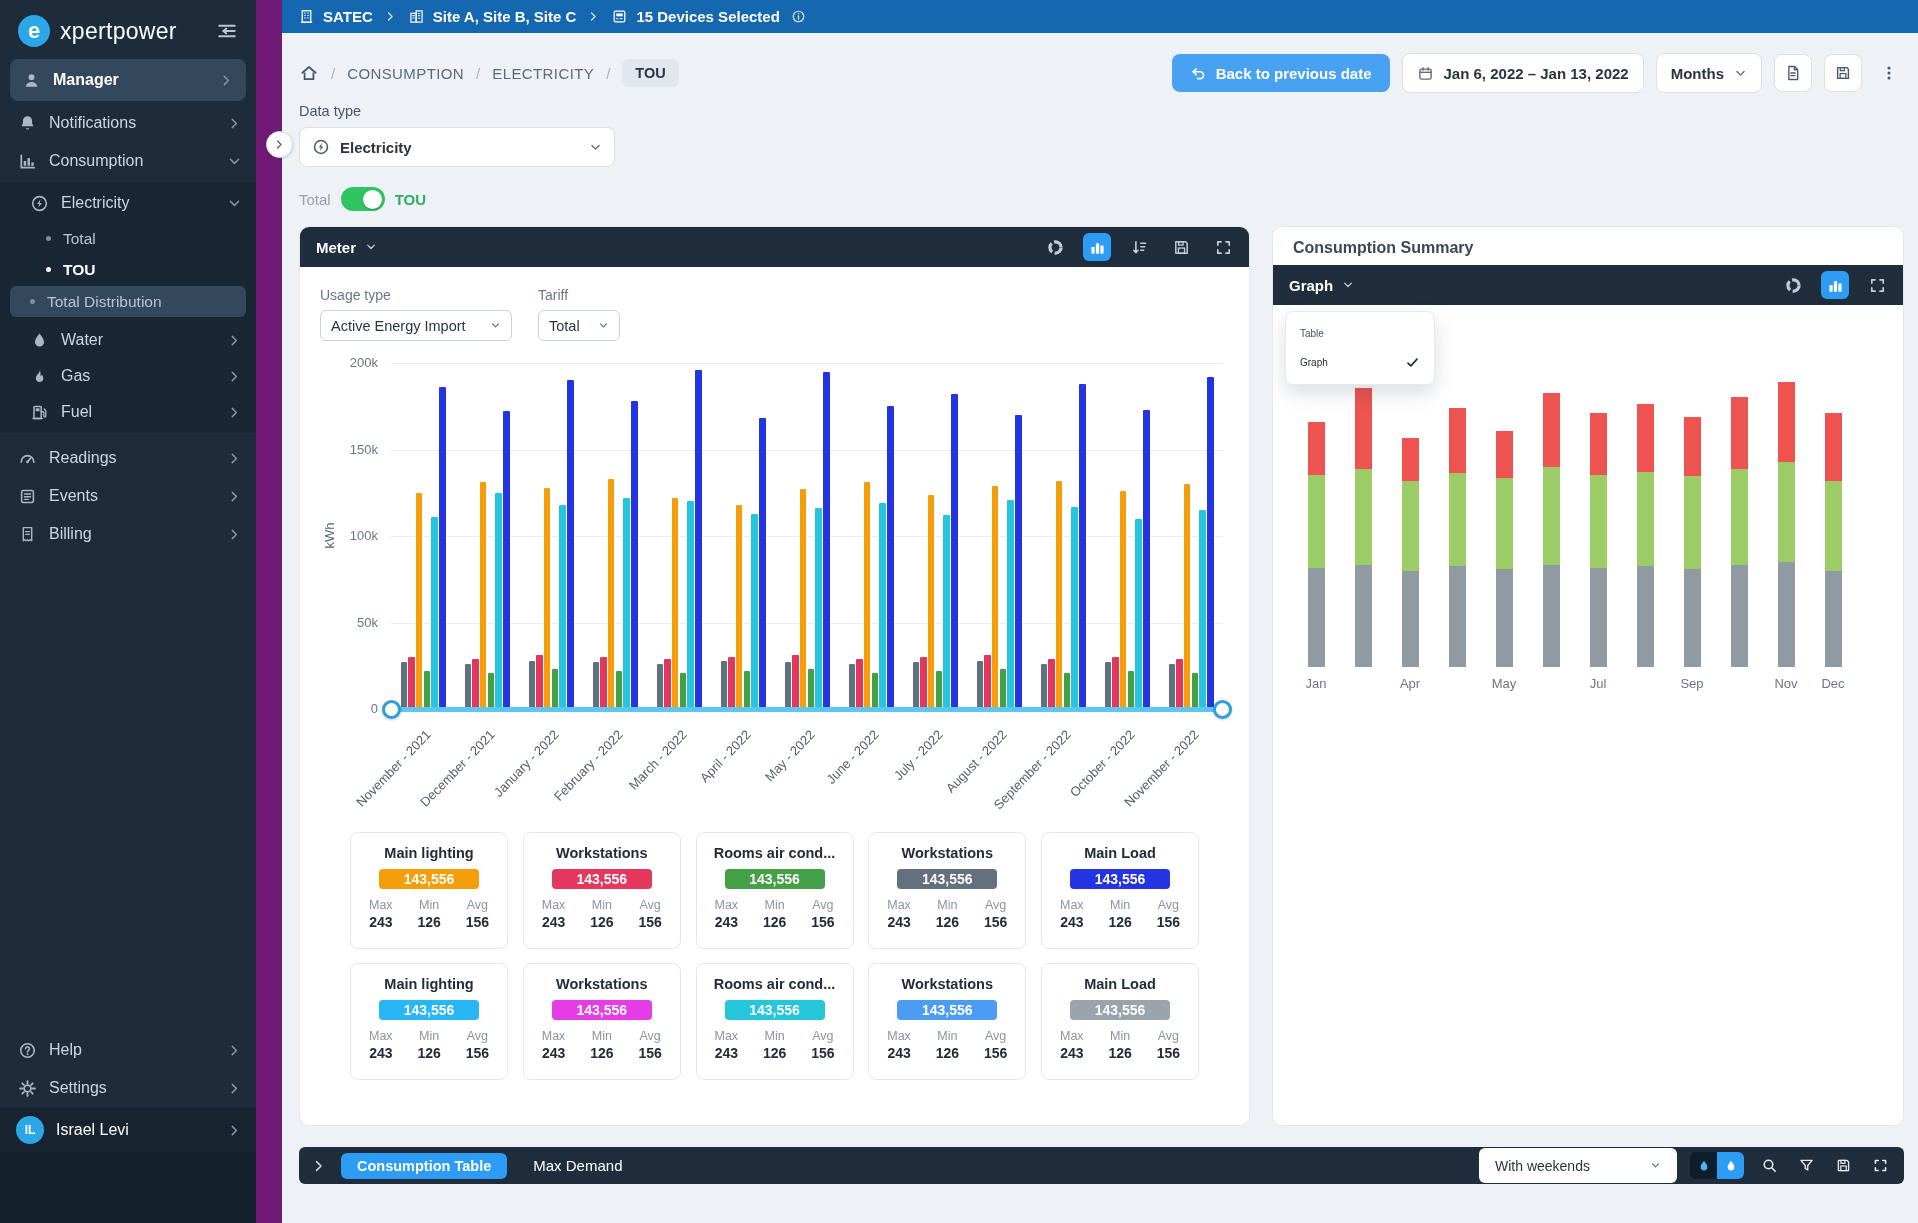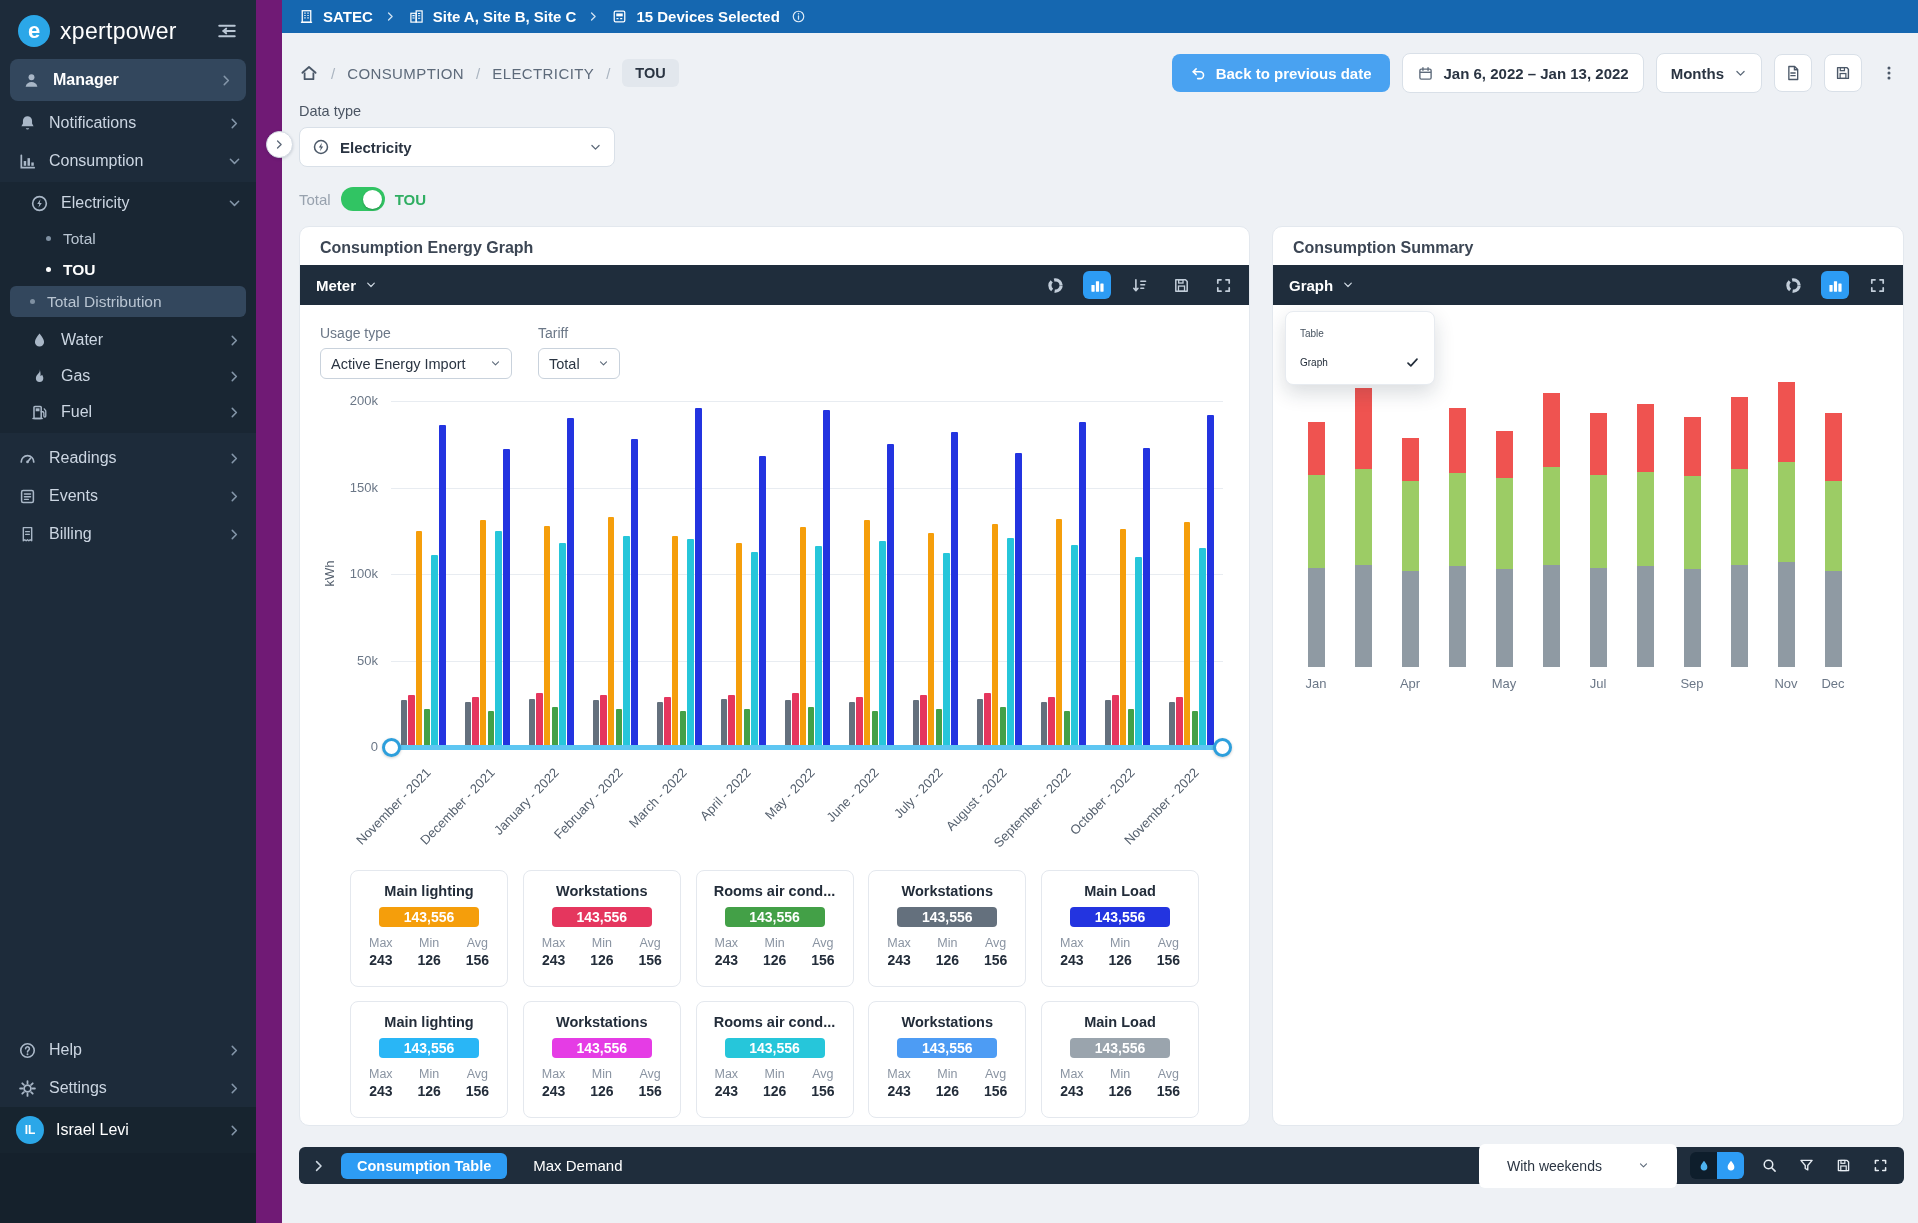--- a/index.html
+++ b/index.html
@@ -121,21 +121,21 @@
   .menu-item{display:flex;align-items:center;height:29px;padding:0 14px;font-size:10px;color:#46525f;cursor:pointer}
   .menu-item.selected{color:#232d3a}
   .menu-item .check{margin-left:auto;width:15px;height:15px;color:#232d3a;display:inline-flex}
   .menu-item .check svg{width:100%;height:100%}
 
   .bottom-bar{margin-top:21px;height:37px;background:#1f2d3c;border-radius:6px;display:flex;align-items:center;padding:0 12px;gap:14px}
   .bb-chev{width:16px;height:16px;color:#cdd7e1;cursor:pointer}
   .bb-chip{height:26px;background:#2d9cf4;color:#fff;border:none;border-radius:6px;padding:0 16px;font-size:14.5px;font-weight:700;cursor:pointer}
   .bb-sub{color:#fff;font-size:15px;margin-left:12px}
   .bb-right{margin-left:auto;display:flex;align-items:center;gap:13px}
-  .bb-select{height:44px;background:#fff;border-radius:6px;display:flex;align-items:center;gap:2px;padding:0 28px;font-size:14px;color:#2a3442;width:198px;cursor:pointer}
+  .bb-select{height:35px;background:#fff;border-radius:6px;display:flex;align-items:center;gap:2px;padding:0 16px;font-size:14px;color:#2a3442;width:198px;cursor:pointer}
   .bb-select .chev{margin-left:auto;width:11px;height:11px}
   .bb-toggle{display:flex;border-radius:6px;overflow:hidden}
   .bb-tg{width:27px;height:27px;border:none;display:flex;align-items:center;justify-content:center;cursor:pointer}
   .bb-tg.dark{background:#0e1e2c;color:#4db3f0}
   .bb-tg.blue{background:#2d9cf4;color:#fff}
   .bb-tg .ic-slot{width:14px;height:14px}
   .bb-icon{width:24px;height:24px;background:transparent;border:none;color:#e6ecf2;display:flex;align-items:center;justify-content:center;cursor:pointer}
   .bb-icon .ic-slot{width:17px;height:17px}
 </style>
 </head>
@@ -514,21 +514,20 @@
         <span class="t-off">Total</span>
         <span class="switch">
             <span class="knob"></span>
           </span>
         <span class="t-on">TOU</span>
       </div>
 
       <div class="panels">
 
         <section class="panel left">
-          <div class="panel-title">Consumption Energy Graph</div>
           <div class="panel-toolbar">
             <div class="tb-select">
               <span>Meter</span>
               <span class="chev ic-slot">
                   <svg viewBox="0 0 20 20" aria-hidden="true">
                     <path d="M4.5 7 10 12.5 15.5 7" fill="none" stroke="currentColor" stroke-width="2" stroke-linecap="round" stroke-linejoin="round"></path>
                   </svg>
                 </span>
             </div>
             <div class="tb-icons">

